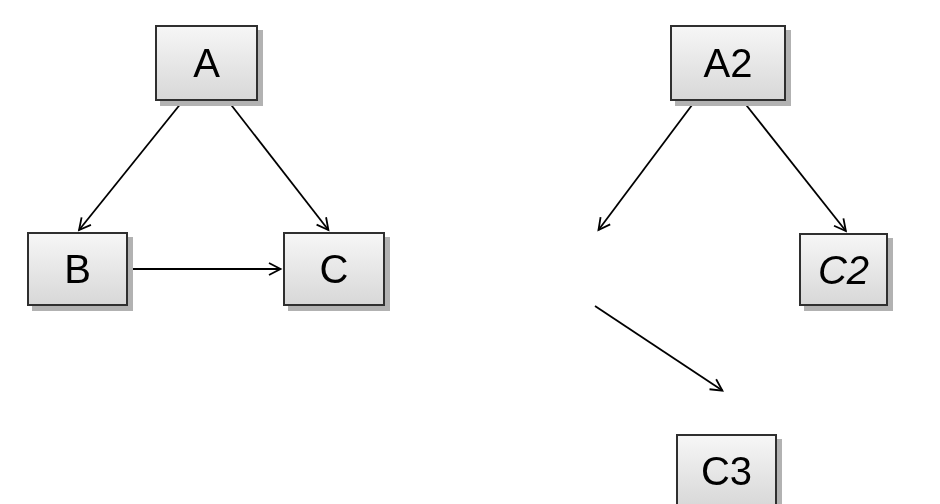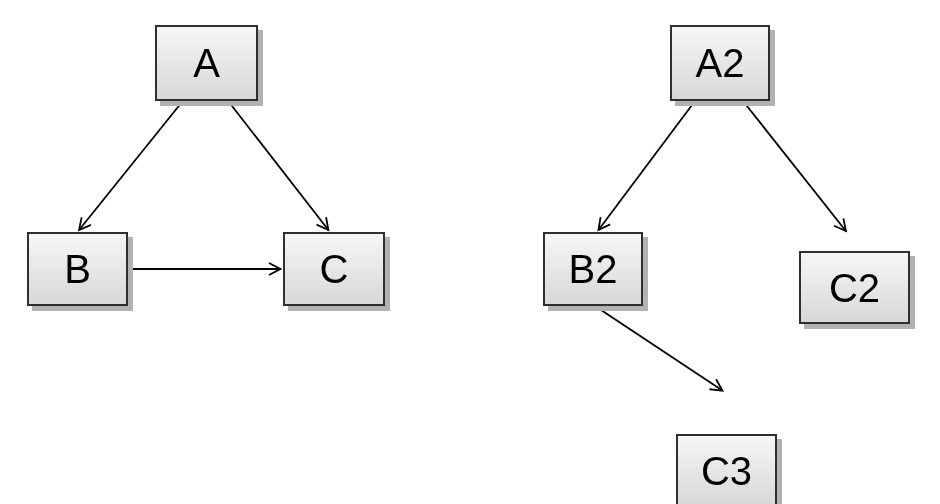--- a/index.html
+++ b/index.html
@@ -73,25 +73,22 @@
     </svg>
 <div class="node" style="left: 155px; top: 25px; width: 103px; height: 76px;">
       <span class="node-label">A</span>
     </div>
     <div class="node" style="left: 27px; top: 232px; width: 101px; height: 74px;">
       <span class="node-label">B</span>
     </div>
     <div class="node" style="left: 283px; top: 232px; width: 102px; height: 74px;">
       <span class="node-label">C</span>
     </div>
-    <div class="node" style="left: 670px; top: 25px; width: 100px; height: 76px;">
+    <div class="node" style="left: 670px; top: 25px; width: 116px; height: 76px;">
       <span class="node-label">A2</span>
     </div>
-    <div class="node" style="left: 543px; top: 232px; width: 100px; height: 74px;">
-      <span class="node-label">B2</span>
-    </div>
-    <div class="node" style="left: 799px; top: 251px; width: 111px; height: 73px;">
+    <div class="node" style="left: 799px; top: 233px; width: 89px; height: 73px; font-style: italic;">
       <span class="node-label">C2</span>
     </div>
     <div class="node" style="left: 676px; top: 392px; width: 101px; height: 74px; margin-top: 42px;">
       <span class="node-label">C3</span>
     </div>
   </div>
 
 </body></html>

